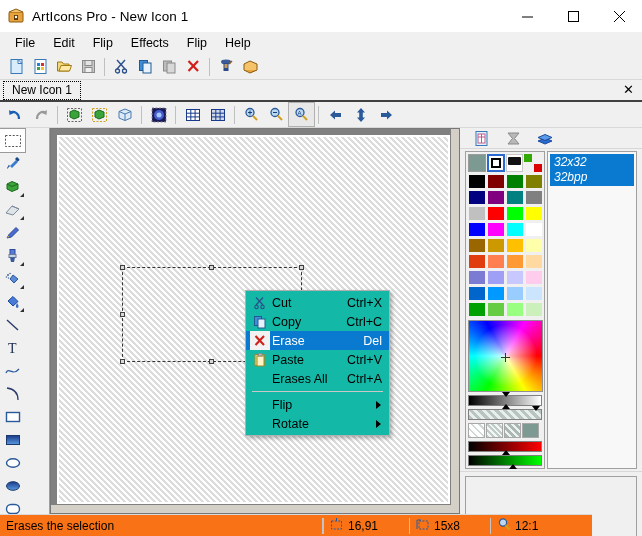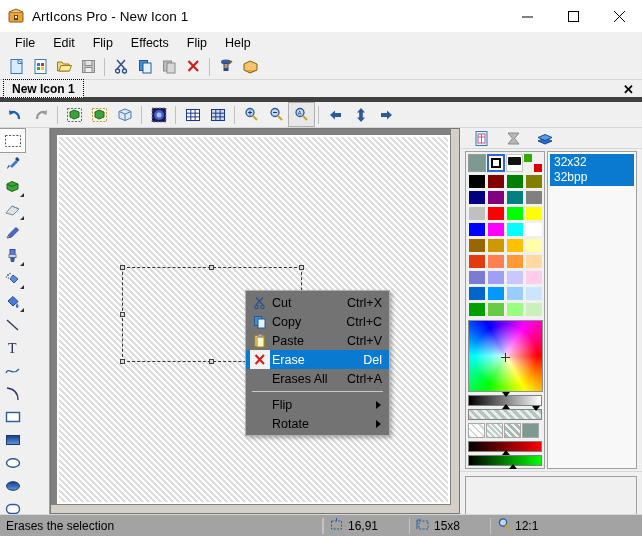--- a/index.html
+++ b/index.html
@@ -39,21 +39,21 @@
   
   #toolbar1 {
     height:26px; background:#f0f0f0; display:flex; align-items:center;
     padding-left:4px; border-bottom:1px solid #d8d8d8;
   }
   .tb-btn { width:24px; height:23px; display:flex; align-items:center; justify-content:center; cursor:default; }
   .tb-sep { width:1px; height:18px; background:#c0c0c0; margin:0 4px; }
   
   #tabstrip {
     height:22px; background:#f0f0f0; display:flex; align-items:center;
-    border-bottom:5px solid #404040; position:relative;font-weight:bold;
+    border-bottom:2px solid #404040; position:relative;
   }
   #doc-tab {
     height:19px; margin-left:3px; padding:0 8px;
     display:flex; align-items:center; font-size:12px;
     border:1px dotted #000; background:#f0f0f0; cursor:default;
   }
   #tab-close {
     position:absolute; right:8px; top:2px; font-size:13px; cursor:default; color:#000;
   }
   
@@ -119,21 +119,21 @@
     position:absolute; right:0; top:0; bottom:0; width:8px; background:#d4d0c8;
   }
   #canv-hsb {
     position:absolute; left:0; right:8px; bottom:0; height:8px; background:#d4d0c8;
   }
   
   #rightpanel { width:182px; flex:none; background:#f0f0f0; display:flex; flex-direction:column; }
   #rp-toolbar { height:24px; display:flex; align-items:center; padding-left:10px; gap:10px;
     border-bottom:1px solid #d8d8d8; }
   .rp-btn { width:22px; height:20px; display:flex; align-items:center; justify-content:center; cursor:default; }
-  #rp-body { flex:1; display:flex; }
+  #rp-body { flex:1; display:flex;font-style:italic; }
   #palette {
     width:80px; flex:none; background:#f0f0f0; border:1px solid #a0a0a0;
     margin:2px 1px 2px 5px; padding:2px;
   }
   .pal-top { display:flex; gap:1px; margin-bottom:2px; }
   .pal-top .sw { width:18px; height:18px; }
   .grid-colors { display:grid; grid-template-columns:repeat(4,18px); gap:1px; }
   .grid-colors div { height:15px; border:1px solid #f0f0f0; cursor:default; }
   #wheel { width:75px; height:72px; margin-top:3px; position:relative;
     background:
@@ -163,30 +163,30 @@
     font-size:12px; cursor:default;
   }
   #preview-panel {
     height:78px; flex:none; background:#f0f0f0; border-top:1px solid #d8d8d8;
     padding:4px 5px 6px 5px;
   }
   #preview-inner { width:100%; height:100%; background:#f0f0f0;
     border:1px solid #a0a0a0; }
   
   #statusbar {
-    position:absolute; left:0; bottom:0; width:642px; height:22px;
-    background:#a3a3a3; display:flex; align-items:center;
+    position:absolute; left:0; bottom:0; width:592px; height:22px;
+    background:#f97316; display:flex; align-items:center;
     font-size:12px; border-top:1px solid #d8d8d8;
   }
   .sb-cell { display:flex; align-items:center; height:22px; padding:0 6px; }
   .sb-sep { width:1px; height:16px; background:#c4c4c4; }
   
   #ctxmenu {
     position:absolute; left:245px; top:290px; width:145px;
-    background:#737373; border:1px solid #b0b0b0;
+    background:#14b8a6; border:1px solid #b0b0b0;
     box-shadow:2px 2px 4px rgba(0,0,0,.3);
     padding:2px 0; z-index:50;
   }
   .ctx-item {
     display:flex; align-items:center; height:19px; padding:0 4px;
     font-size:12.5px; cursor:default; position:relative;
   }
   .ctx-item.sel { background:#0a7ad0; color:#fff; }
   .ctx-icon { width:20px; height:17px; display:flex; align-items:center; justify-content:center; flex:none; }
   .ctx-label { flex:1; padding-left:2px; }
@@ -704,40 +704,40 @@
   <div class="ctx-item">
     <span class="ctx-icon">
       <svg width="14" height="14">
           <rect x="1.5" y="1.5" width="7" height="9" fill="#3f8fd8" stroke="#215a92"></rect>
           <rect x="5" y="4" width="7" height="9" fill="#e8f2fc" stroke="#215a92"></rect>
         </svg>
     </span>
     <span class="ctx-label">Copy</span>
     <span class="ctx-accel">Ctrl+C</span>
   </div>
+  <div class="ctx-item sel">
+    <span class="ctx-icon" style="background:#f2f2f2;height:19px;width:20px">
+      <svg width="14" height="14">
+          <line x1="2.5" y1="2" x2="11" y2="11" stroke="#d0201a" stroke-width="2.1"></line>
+          <line x1="11" y1="2" x2="2.5" y2="11" stroke="#d0201a" stroke-width="2.1"></line>
+        </svg>
+    </span>
+    <span class="ctx-label">Erase</span>
+    <span class="ctx-accel">Del</span>
+  </div>
   <div class="ctx-item">
     <span class="ctx-icon">
       <svg width="14" height="14">
           <rect x="2" y="1.5" width="9" height="11" fill="#f7e08a" stroke="#a08a20"></rect>
           <rect x="4" y="3" width="7" height="10" fill="#fdf5c8" stroke="#a08a20"></rect>
           <rect x="5.5" y="0.8" width="3.5" height="2" fill="#d8d8d8" stroke="#888"></rect>
         </svg>
     </span>
     <span class="ctx-label">Paste</span>
     <span class="ctx-accel">Ctrl+V</span>
-  </div>
-  <div class="ctx-item sel">
-    <span class="ctx-icon" style="background:#f2f2f2;height:19px;width:20px">
-      <svg width="14" height="14">
-          <line x1="2.5" y1="2" x2="11" y2="11" stroke="#d0201a" stroke-width="2.1"></line>
-          <line x1="11" y1="2" x2="2.5" y2="11" stroke="#d0201a" stroke-width="2.1"></line>
-        </svg>
-    </span>
-    <span class="ctx-label">Erase</span>
-    <span class="ctx-accel">Del</span>
   </div>
   <div class="ctx-item">
     <span class="ctx-icon"></span>
     <span class="ctx-label">Erases All</span>
     <span class="ctx-accel">Ctrl+A</span>
   </div>
   <div class="ctx-sep"></div>
   <div class="ctx-item">
     <span class="ctx-icon"></span>
     <span class="ctx-label">Flip</span>

